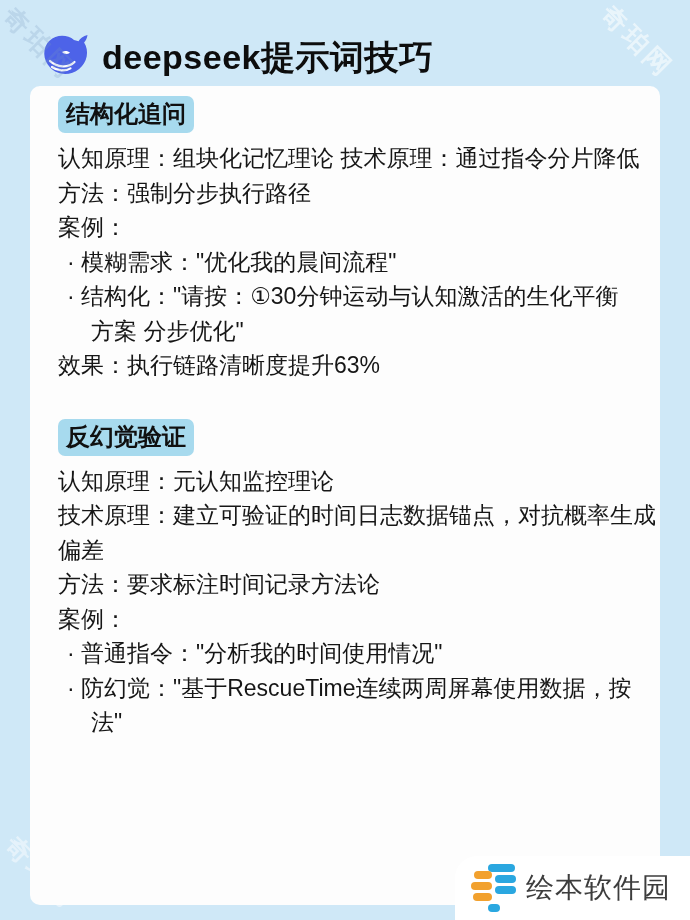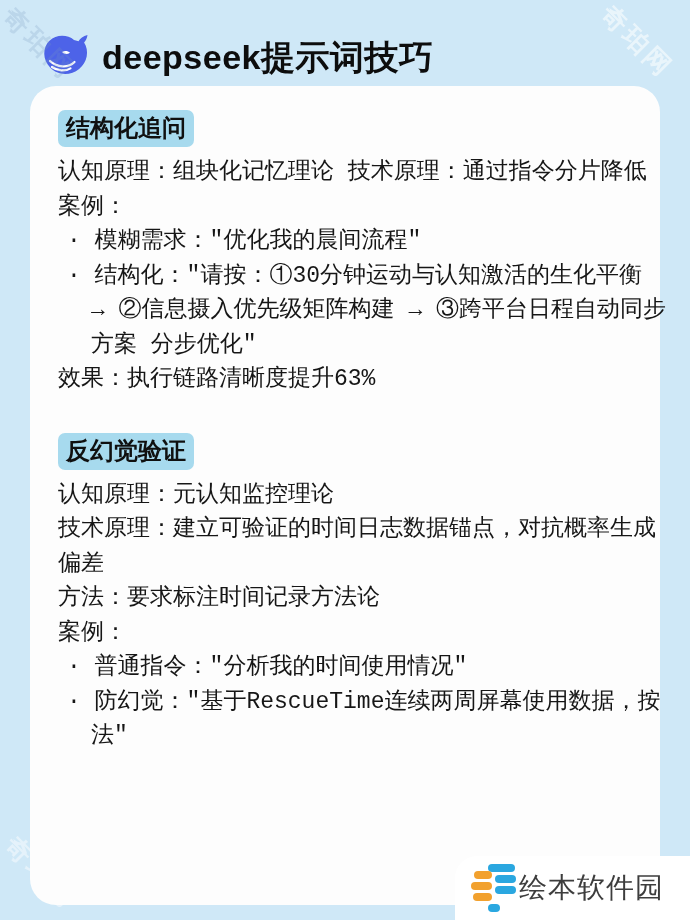--- a/index.html
+++ b/index.html
@@ -40,57 +40,56 @@
     letter-spacing: 0.5px;
   }
 
   .card {
     position: absolute;
     left: 30px;
     top: 86px;
     width: 630px;
     height: 819px;
     background: #fdfdfd;
-    border-radius: 26px;
-    padding: 24px 28px 20px 28px;
+    border-radius: 10px;
+    padding: 10px 28px 20px 28px;
   }
   .section { margin: 0; }
   .section + .section { margin-top: 36px; }
   .sec-title {
     display: inline-block;
     background: #a7daee;
     border-radius: 7px;
     padding: 2px 8px 3px 8px;
     font-size: 24px;
     font-weight: 700;
     color: #101010;
     margin-bottom: 8px;
   }
   .ln {
     font-size: 23px;
     line-height: 34.5px;
     font-weight: 500;
     white-space: nowrap;
     color: #161616;
-    font-family: Liberation Mono, monospace;
   }
   .ln-bullet { padding-left: 9px; }
   .ln-cont   { padding-left: 33px; }
 
   .brand {
     position: absolute;
     right: 0;
     bottom: 0;
     width: 235px;
     height: 64px;
     background: #ffffff;
     border-top-left-radius: 22px;
     display: flex;
     align-items: center;
-    gap: 2px;
+    gap: 9px;
     padding-left: 16px;
     text-align: right;
   }
   .brand-icon { width: 46px; height: 50px; flex: 0 0 auto; }
   .brand-name {
     font-size: 28px;
     font-weight: 500;
     color: #3d3d3d;
     letter-spacing: 1px;
   }
@@ -110,24 +109,24 @@
     <path fill="#ffffff" d="M24 18c2.5-1.5 6-1.2 8 .8-2.8 1.8-6.2 1.5-8-.8z"></path>
   </svg>
   <h1 class="title">deepseek提示词技巧</h1>
 </div>
 
 <div class="card">
 
   <section class="section">
     <span class="sec-title">结构化追问</span>
     <div class="ln">认知原理：组块化记忆理论 技术原理：通过指令分片降低</div>
+    <div class="ln">方法：强制分步执行路径</div>
     <div class="ln">案例：</div>
     <div class="ln ln-bullet">· 模糊需求："优化我的晨间流程"</div>
     <div class="ln ln-bullet">· 结构化："请按：①30分钟运动与认知激活的生化平衡</div>
-    <div class="ln ln-cont">→ ②信息摄入优先级矩阵构建 → ③跨平台日程自动同步</div>
     <div class="ln ln-cont">方案 分步优化"</div>
     <div class="ln">效果：执行链路清晰度提升63%</div>
   </section>
 
   <section class="section">
     <span class="sec-title">反幻觉验证</span>
     <div class="ln">认知原理：元认知监控理论</div>
     <div class="ln">技术原理：建立可验证的时间日志数据锚点，对抗概率生成</div>
     <div class="ln">偏差</div>
     <div class="ln">方法：要求标注时间记录方法论</div>

